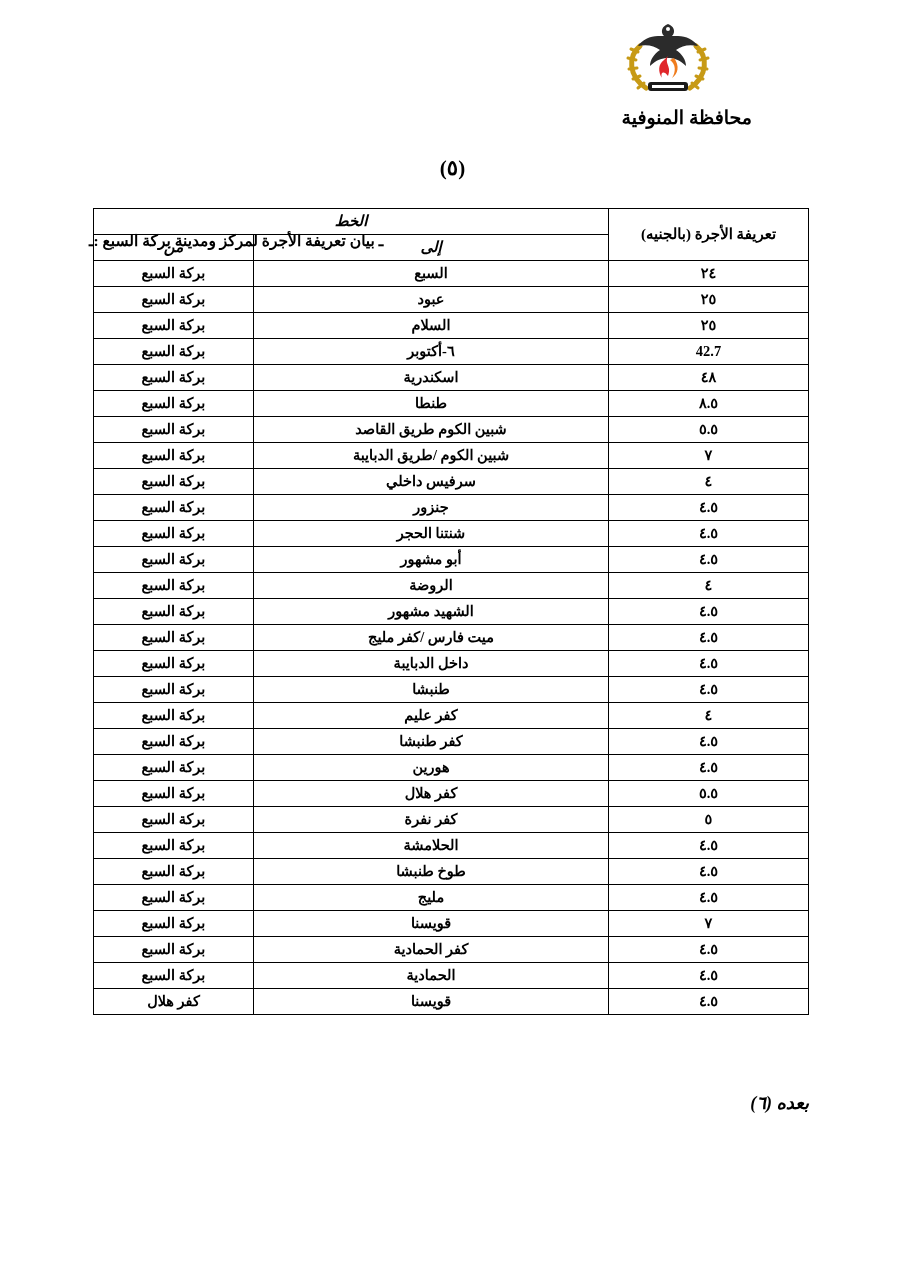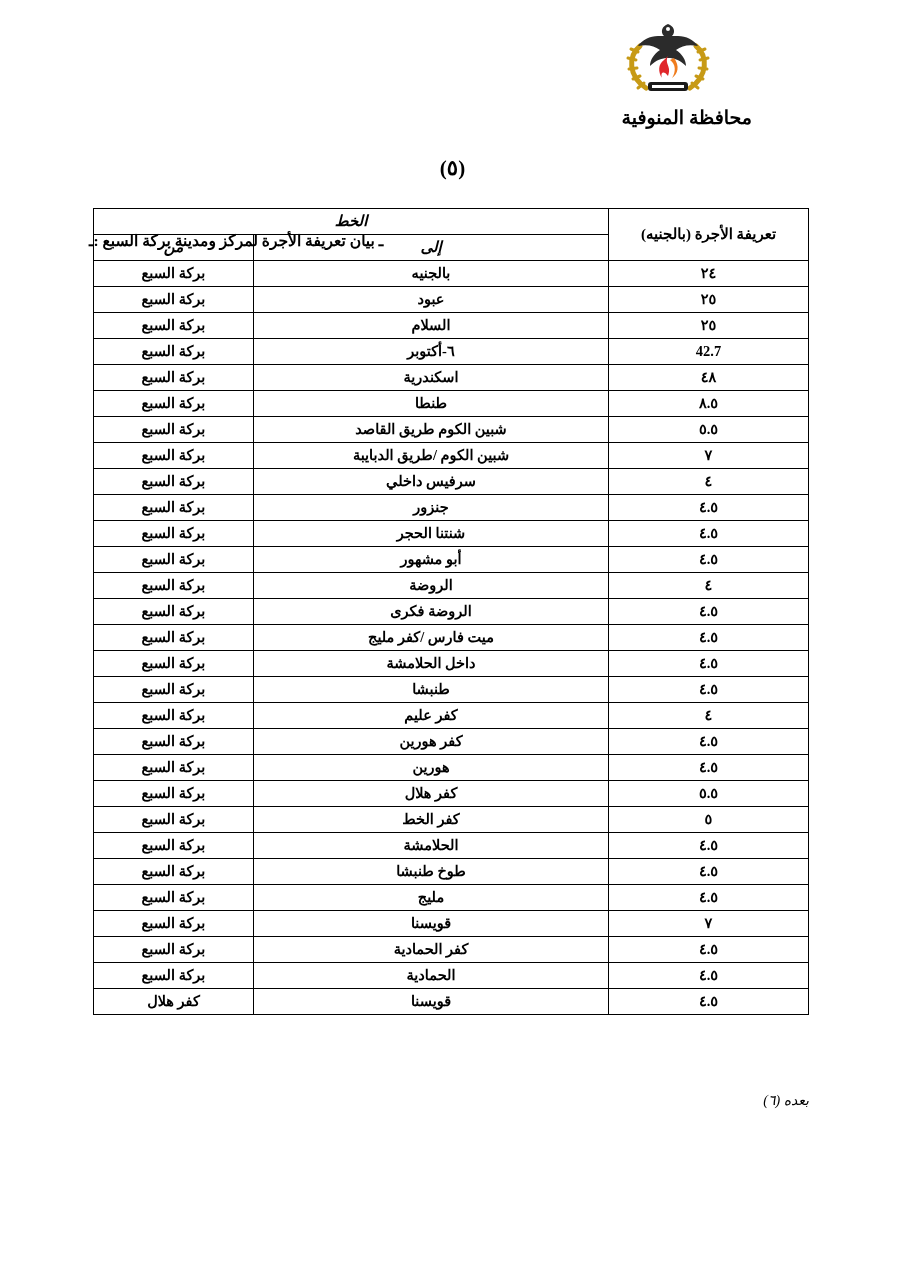--- a/index.html
+++ b/index.html
@@ -101,22 +101,22 @@
 
   .th-line { height: 26px; line-height: 26px; font-style: italic; }
   .th-fare { height: 52px; line-height: 52px; font-size: 15px; }
   td.fare { font-size: 14px; }
 
   
   .footer-note {
     position: absolute;
     top: 1092px;
     right: 96px;
-    font-size: 14px;
-    font-weight: normal;
+    font-size: 18px;
+    font-weight: bold;
     font-style: italic;
     direction: rtl;
   }
 </style>
 </head>
 <body>
 
 <div class="header">
   <div class="emblem-wrap">
     <svg class="emblem-svg" width="96" height="84" viewBox="0 0 96 84" xmlns="http://www.w3.org/2000/svg">
@@ -160,21 +160,21 @@
         <th class="th-line" colspan="2">الخط</th>
       </tr>
       <tr>
         <th class="th-line">إلى</th>
         <th class="th-line">من</th>
       </tr>
     </thead>
     <tbody id="fares-body">
         <tr>
           <td class="fare">٢٤</td>
-          <td>بالجنيه</td>
+          <td>السبع</td>
           <td>بركة السبع</td>
         </tr>
         <tr>
           <td class="fare">٢٥</td>
           <td>عبود</td>
           <td>بركة السبع</td>
         </tr>
         <tr>
           <td class="fare">٢٥</td>
           <td>السلام</td>
@@ -225,61 +225,61 @@
           <td>أبو مشهور</td>
           <td>بركة السبع</td>
         </tr>
         <tr>
           <td class="fare">٤</td>
           <td>الروضة</td>
           <td>بركة السبع</td>
         </tr>
         <tr>
           <td class="fare">٤.٥</td>
-          <td>الروضة فكرى</td>
+          <td>الشهيد مشهور</td>
           <td>بركة السبع</td>
         </tr>
         <tr>
           <td class="fare">٤.٥</td>
           <td>ميت فارس /كفر مليج</td>
           <td>بركة السبع</td>
         </tr>
         <tr>
           <td class="fare">٤.٥</td>
-          <td>داخل الحلامشة</td>
+          <td>داخل الدبايبة</td>
           <td>بركة السبع</td>
         </tr>
         <tr>
           <td class="fare">٤.٥</td>
           <td>طنبشا</td>
           <td>بركة السبع</td>
         </tr>
         <tr>
           <td class="fare">٤</td>
           <td>كفر عليم</td>
           <td>بركة السبع</td>
         </tr>
         <tr>
           <td class="fare">٤.٥</td>
-          <td>كفر هورين</td>
+          <td>كفر طنبشا</td>
           <td>بركة السبع</td>
         </tr>
         <tr>
           <td class="fare">٤.٥</td>
           <td>هورين</td>
           <td>بركة السبع</td>
         </tr>
         <tr>
           <td class="fare">٥.٥</td>
           <td>كفر هلال</td>
           <td>بركة السبع</td>
         </tr>
         <tr>
           <td class="fare">٥</td>
-          <td>كفر الخط</td>
+          <td>كفر نفرة</td>
           <td>بركة السبع</td>
         </tr>
         <tr>
           <td class="fare">٤.٥</td>
           <td>الحلامشة</td>
           <td>بركة السبع</td>
         </tr>
         <tr>
           <td class="fare">٤.٥</td>
           <td>طوخ طنبشا</td>

